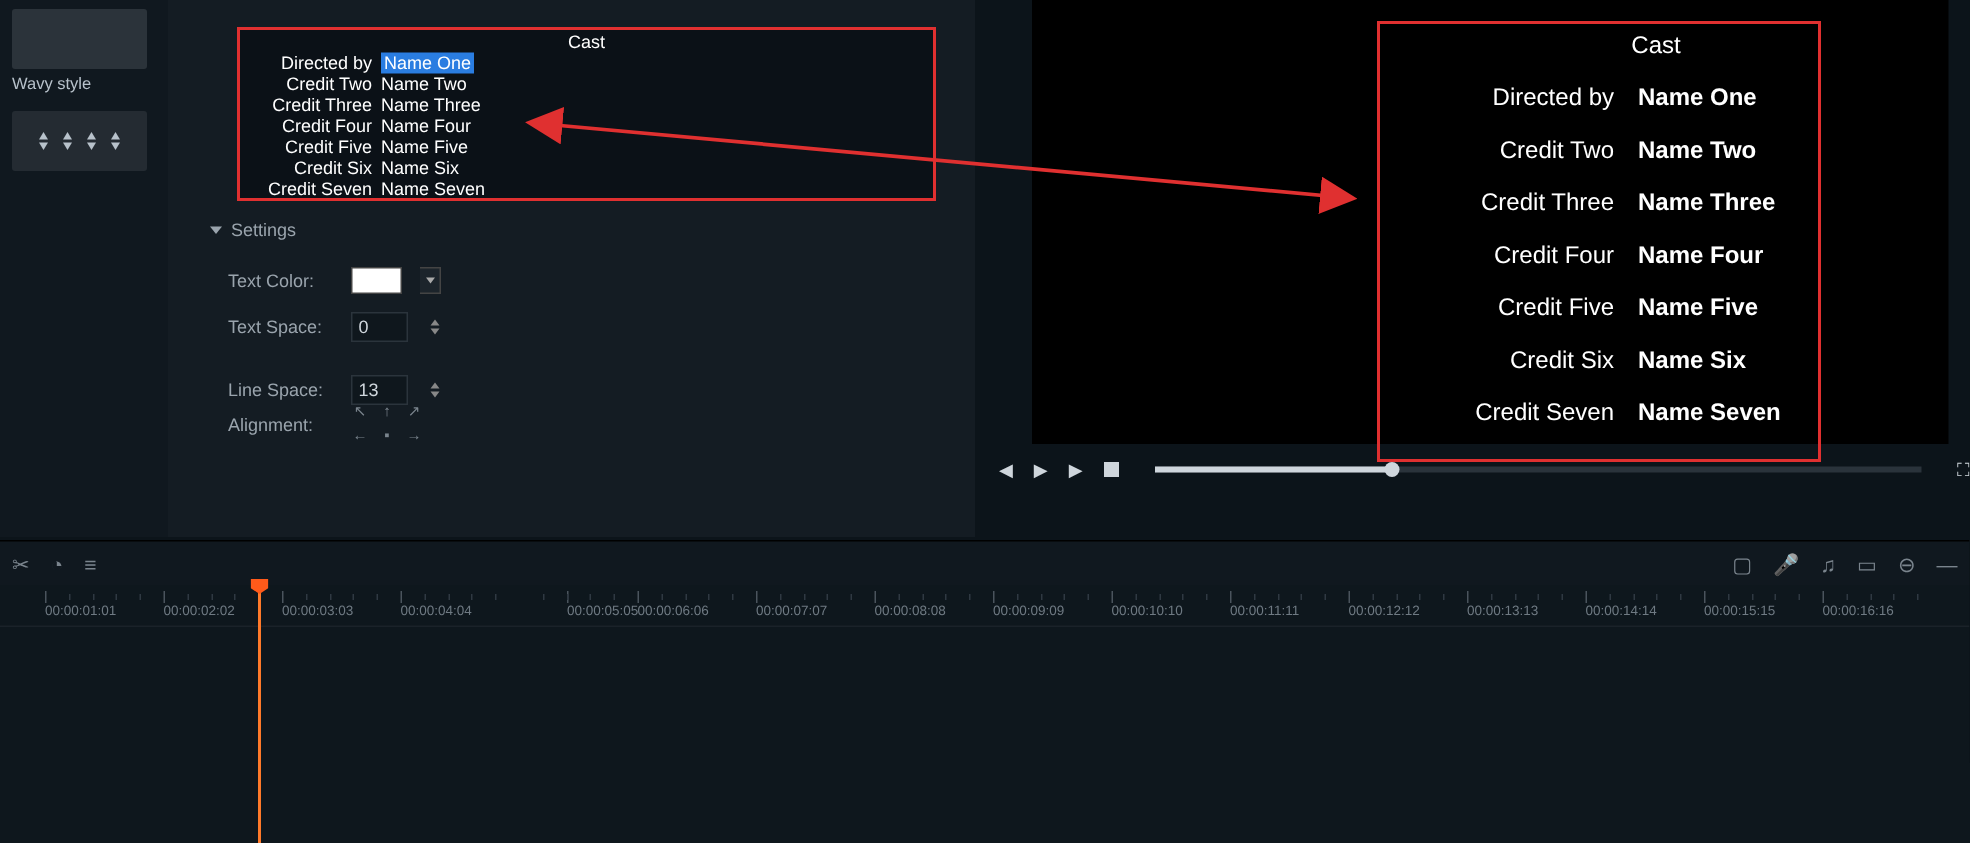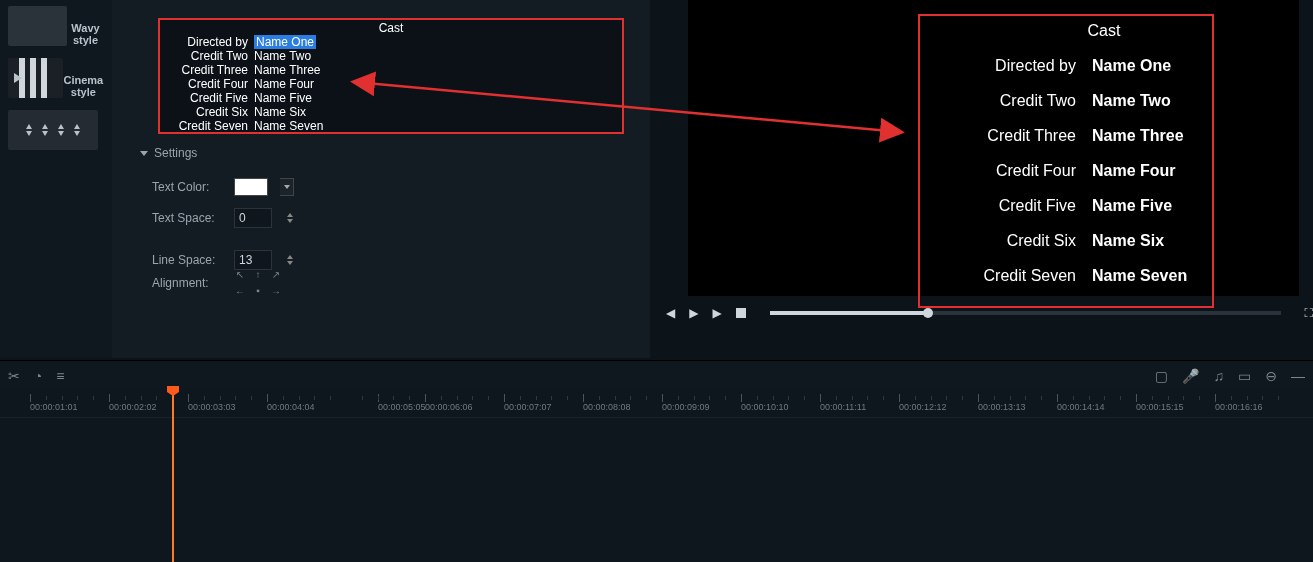--- a/index.html
+++ b/index.html
@@ -21,24 +21,24 @@
     top: 0;
     width: 112px;
     height: 358px;
     background: #10181f;
     padding: 0;
     display: flex;
     flex-direction: column;
   }
   .style-item {
     display: flex;
-    align-items: flex-end;
+    flex-direction: column;
+    align-items: flex-start;
     padding: 6px 8px;
     cursor: pointer;
-    font-weight: bold;
   }
   .thumb {
     width: 90px;
     height: 40px;
     background: linear-gradient(90deg,#2a3239 0%,#5a636a 50%,#2a3239 100%);
     border-radius: 2px;
     position: relative;
     display: flex;
     align-items: center;
     justify-content: center;
@@ -302,26 +302,20 @@
 </style>
 </head>
 <body>
 
 <div class="sidebar">
   <div class="style-item">
     <div class="thumb wavy"></div>
     <div class="style-label">Wavy style</div>
   </div>
   <div class="style-item">
-    <div class="thumb cinema">
-        <span class="thumb-play"></span>
-      </div>
-    <div class="style-label">Cinema style</div>
-  </div>
-  <div class="style-item">
     <div class="thumb arrows">
       <div class="arrow-grid">
         <div class="arrow-col">
             <span class="a-up"></span>
             <span class="a-down"></span>
           </div>
         <div class="arrow-col">
             <span class="a-up"></span>
             <span class="a-down"></span>
           </div>

